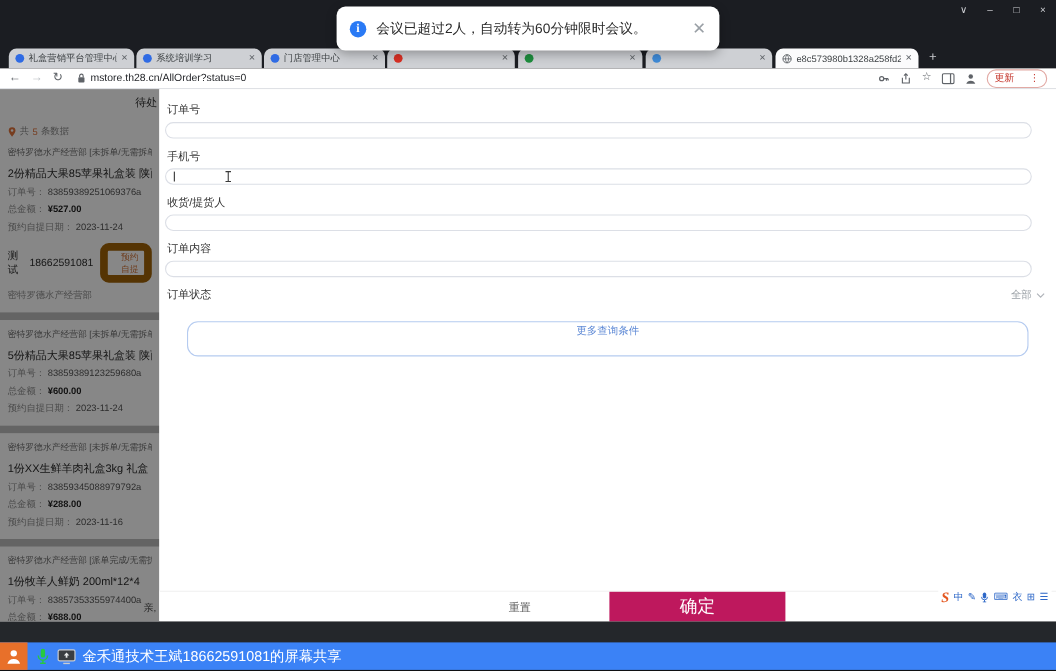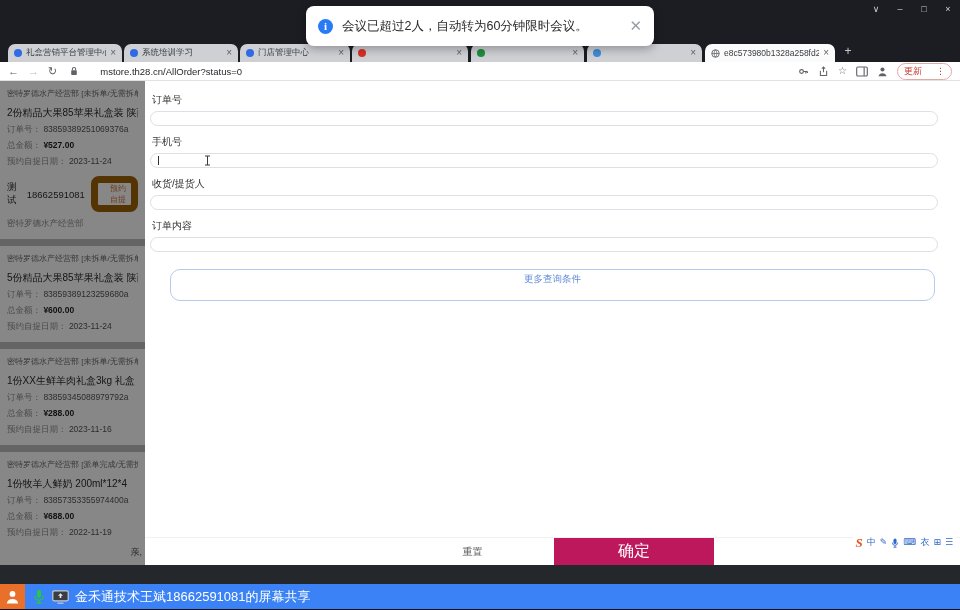--- a/index.html
+++ b/index.html
@@ -18,21 +18,21 @@
   .tab .t-close { font-size:10px; color:#5f6368; flex:0 0 auto; line-height:10px; }
   .newtab { position:absolute; bottom:2px; left:840px; width:16px; height:16px; color:#c7c9cd;
             font-size:12px; text-align:center; line-height:15px; border-radius:50%; }
   .win-controls { position:absolute; top:0; right:0; height:18px; display:flex; }
   .win-controls span { width:24px; text-align:center; color:#cfd1d5; font-size:9px; line-height:18px; }
 
   .toolbar { height:19px; background:#ffffff; border-bottom:1px solid #dfe1e5;
              display:flex; align-items:center; padding:0 8px; gap:9px; }
   .nav-glyph { font-size:11px; color:#5f6368; line-height:18px; }
   .nav-glyph.disabled { color:#b9bdc2; }
-  .urlbox { display:flex; align-items:flex-start; gap:22px; flex:1; padding-left:4px; }
+  .urlbox { display:flex; align-items:flex-start; gap:4px; flex:1; padding-left:4px; }
   .url-text { font-size:9.5px; color:#27292d; }
   .tool-right { display:flex; align-items:center; gap:9px; }
   .tool-icon { font-size:10px; color:#5f6368; line-height:16px; }
   .update-pill { display:flex; align-items:center; gap:14px; border:1px solid #e2a9a4;
                  border-radius:9px; padding:1px 6px; background:#fff; }
   .update-pill .u-label { font-size:9px; color:#c5352b; }
   .update-pill .u-dots { font-size:9px; color:#c5352b; }
 
   
   .toast { position:absolute; top:6px; left:50%; transform:translateX(-50%);
@@ -211,20 +211,32 @@
 
   <div class="toast">
     <span class="toast-ico">i</span>
     <span class="toast-text">会议已超过2人，自动转为60分钟限时会议。</span>
     <span class="toast-close">✕</span>
   </div>
 
   <div class="content">
 
     <div class="sidebar">
+      <div class="side-top">
+        <div class="side-tab-partial">待处</div>
+        <div class="count-row">
+          <svg width="8" height="10" viewBox="0 0 10 13">
+            <path d="M5 0.8 A4 4 0 0 1 9 4.8 C9 7.6 5 12 5 12 C5 12 1 7.6 1 4.8 A4 4 0 0 1 5 0.8 Z" fill="#e0733c"></path>
+            <circle cx="5" cy="4.8" r="1.5" fill="#fff"></circle>
+          </svg>
+          <span>共</span>
+          <span class="count-num">5</span>
+          <span>条数据</span>
+        </div>
+      </div>
 
       <div class="side-card">
         <div class="merchant">密特罗德水产经营部 [未拆单/无需拆单]</div>
         <div class="ctitle">2份精品大果85苹果礼盒装 陕西洛阳16</div>
         <div class="meta"><span>订单号：</span> <span class="v">83859389251069376a</span></div>
         <div class="meta"><span>总金额：</span> <span class="amt"><span>¥</span><span>527.00</span></span></div>
         <div class="meta"><span>预约自提日期：</span> <span class="v">2023-11-24</span></div>
         <div class="buyer-row">
           <span>测试</span>
           <span>18662591081</span>
@@ -283,20 +295,29 @@
         <div class="f-label">收货/提货人</div>
         <div class="f-input-wrap">
           <input class="f-input" type="text" value="" style="">
         </div>
 
         <div class="f-label">订单内容</div>
         <div class="f-input-wrap">
           <input class="f-input" type="text" value="" style="">
         </div>
 
+        <div class="status-row">
+          <span class="status-label">订单状态</span>
+          <span class="status-value">
+            <span>全部</span>
+            <svg width="8" height="5" viewBox="0 0 10 6">
+              <polyline points="1,1 5,5 9,1" fill="none" stroke="#b0b4ba" stroke-width="1.4"></polyline>
+            </svg>
+          </span>
+        </div>
       </div>
 
       <div class="more-btn">更多查询条件</div>
 
       <div class="panel-footer">
         <button class="btn-reset">重置</button>
         <button class="btn-confirm">确定</button>
       </div>
 
       <div class="ime-bar">

